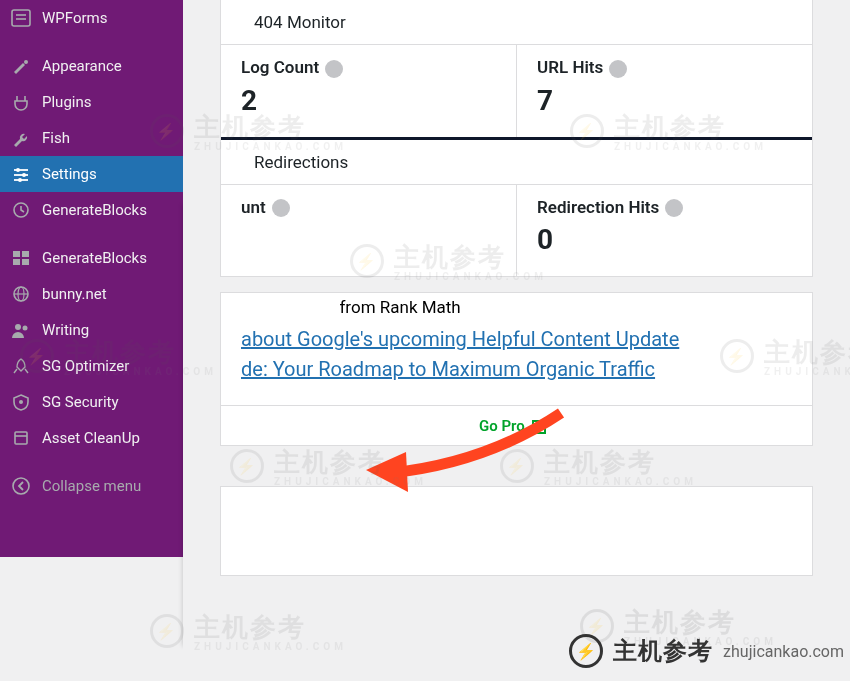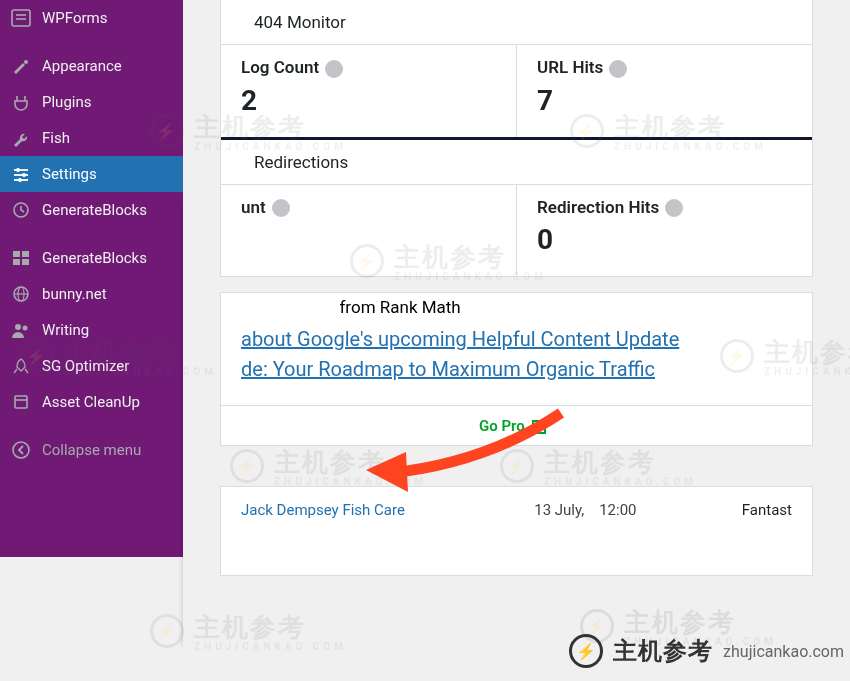--- a/index.html
+++ b/index.html
@@ -145,20 +145,29 @@
         <svg width="20" height="18">
           <path d="M10 2c3 2 4 5 4 8l-4 4-4-4c0-3 1-6 4-8z" fill="none" stroke="currentColor" stroke-width="1.4"></path>
           <path d="M6 12l-3 4M14 12l3 4" stroke="currentColor" stroke-width="1.4"></path>
         </svg>
       </span>
     <span class="label">SG Optimizer</span>
   </div>
   <div class="sidebar-item">
     <span class="icon">
         <svg width="20" height="18">
+          <path d="M10 2l7 3v4c0 4-3 7-7 8-4-1-7-4-7-8V5z" fill="none" stroke="currentColor" stroke-width="1.6"></path>
+          <circle cx="10" cy="9" r="2" fill="currentColor"></circle>
+        </svg>
+      </span>
+    <span class="label">SG Security</span>
+  </div>
+  <div class="sidebar-item">
+    <span class="icon">
+        <svg width="20" height="18">
           <rect x="4" y="3" width="12" height="12" rx="1" fill="none" stroke="currentColor" stroke-width="1.6"></rect>
           <line x1="4" y1="7" x2="16" y2="7" stroke="currentColor" stroke-width="1.6"></line>
         </svg>
       </span>
     <span class="label">Asset CleanUp</span>
   </div>
   <div class="sidebar-sep"></div>
   <div class="sidebar-item collapse">
     <span class="icon">
         <svg width="20" height="18">
@@ -219,25 +228,20 @@
       <a href="#">de: Your Roadmap to Maximum Organic Traffic</a>
     </div>
     <div class="news-footer">
       <span style="visibility:hidden; margin-right:140px;">Setup Wizard</span>
       <span class="gopro"><span>Go Pro</span> <span class="gopro-icon"></span></span>
     </div>
   </div>
 
   <div class="bottom">
     <hr>
-    <div class="bottom-row">
-      <span class="col1">Jack Dempsey Fish Care</span>
-      <span class="col2"><span>13 July,</span>&nbsp;&nbsp;&nbsp;&nbsp;<span>12:00</span></span>
-      <span class="col3">Fantast</span>
-    </div>
   </div>
 </div>
 
 <svg class="arrow" viewBox="0 0 200 90">
   <defs></defs>
   <path d="M195 5 Q 120 55 25 65" stroke="#ff4420" stroke-width="11" fill="none"></path>
   <polygon points="0,62 40,44 42,84" fill="#ff4420"></polygon>
 </svg>
 
 <div class="watermark" style="left:150px; top:110px;">

